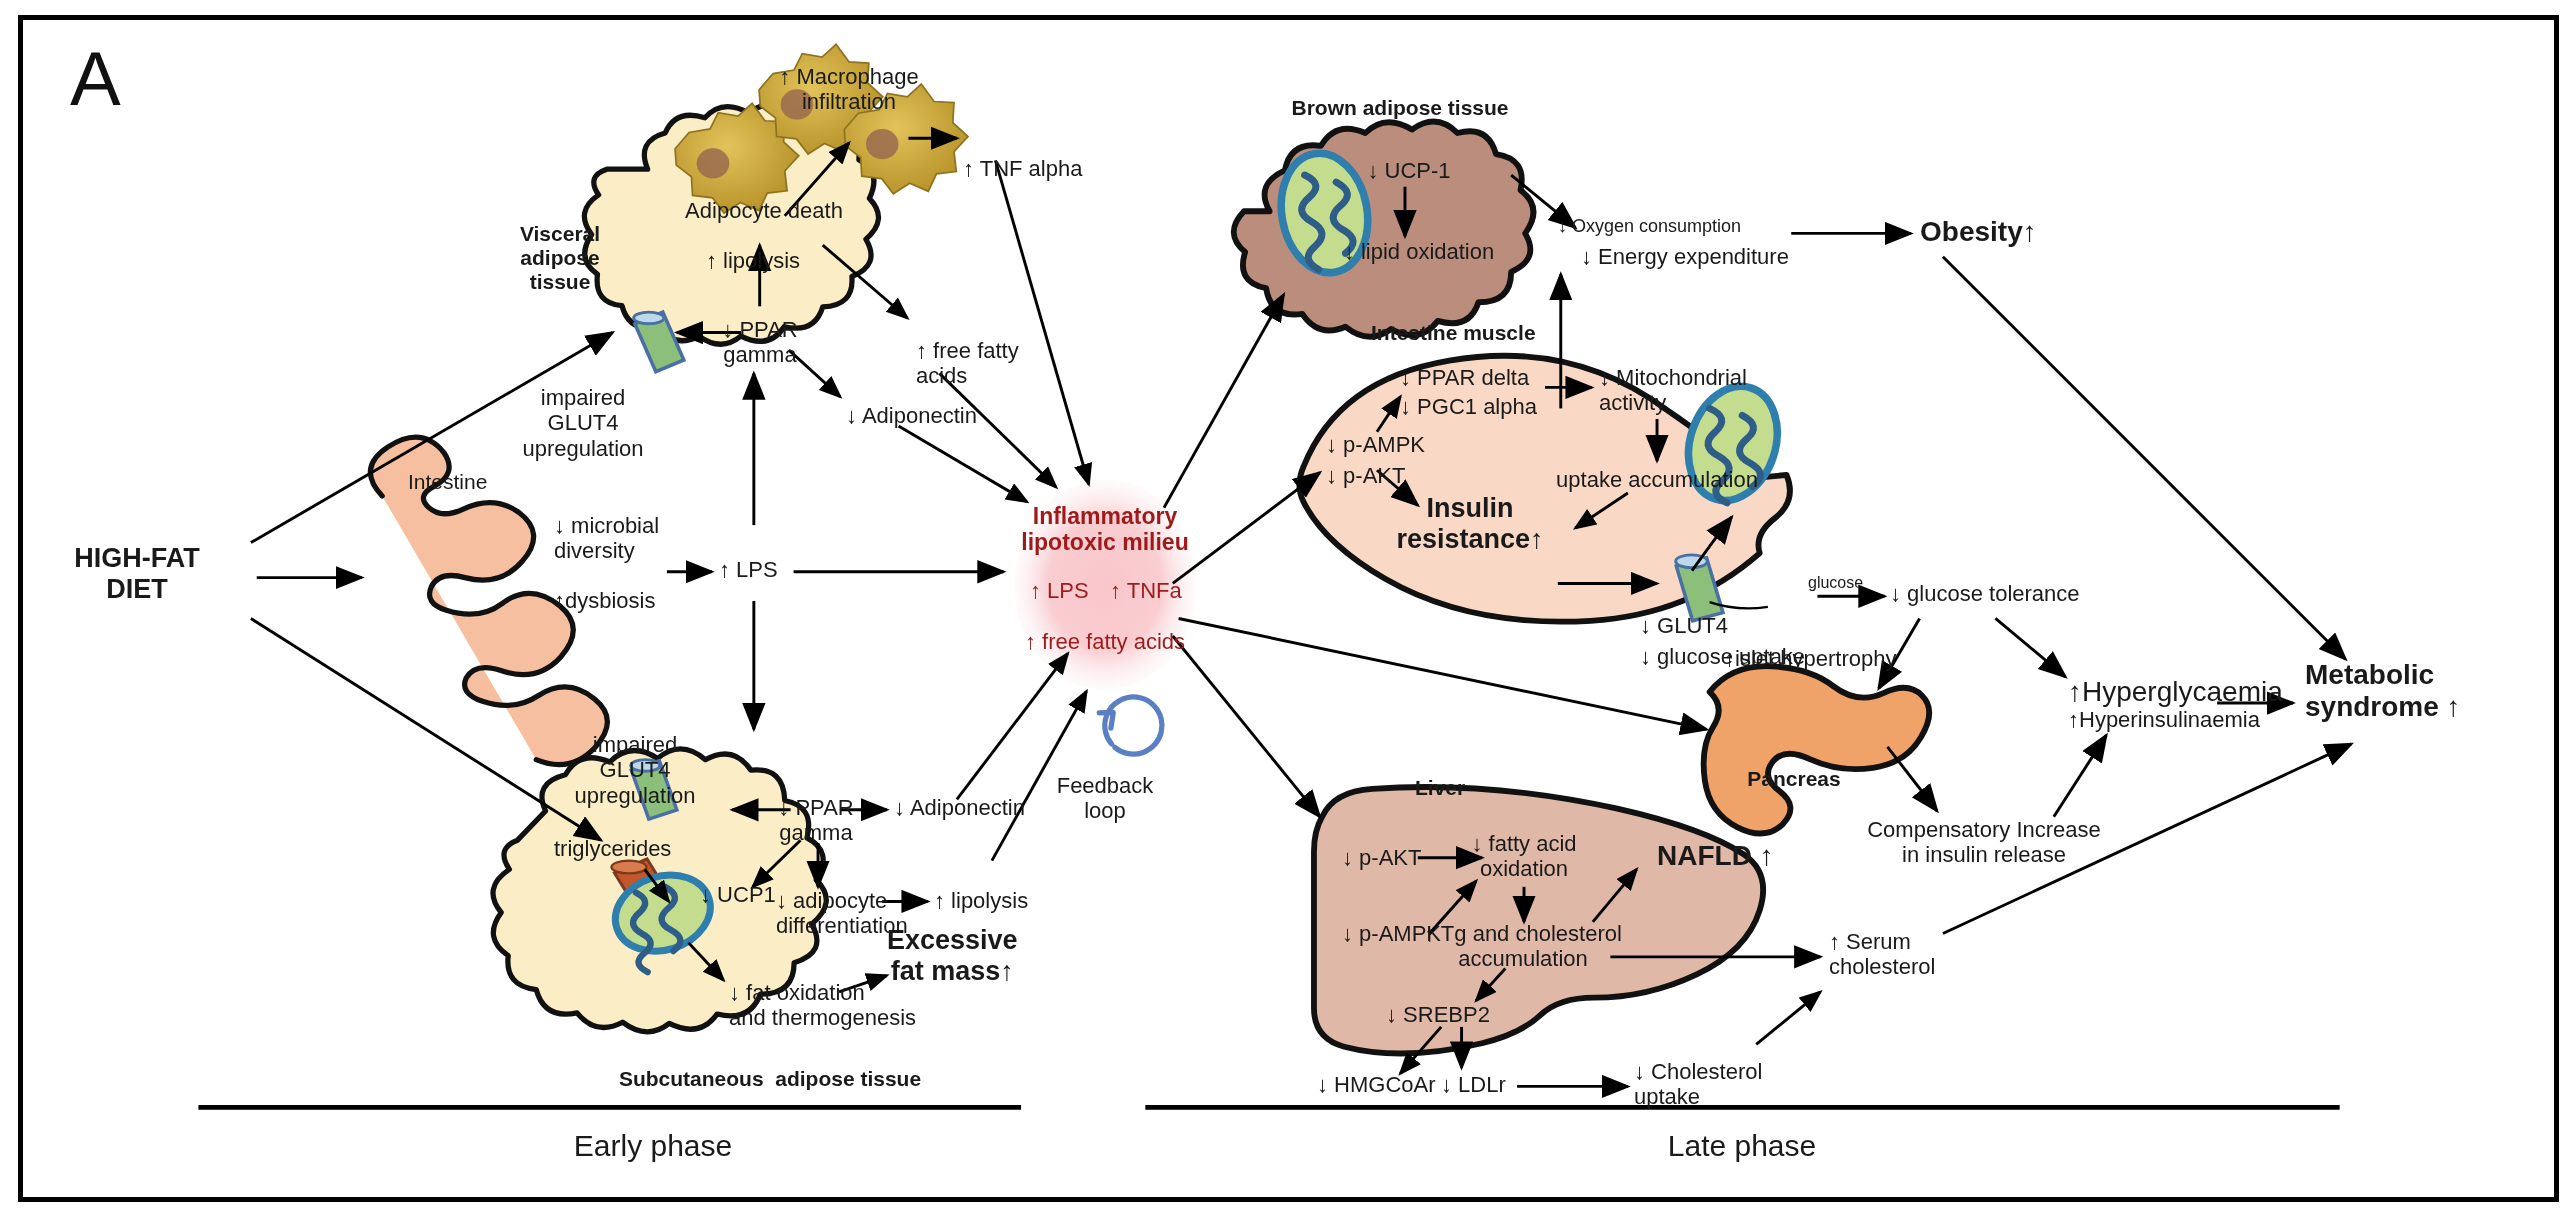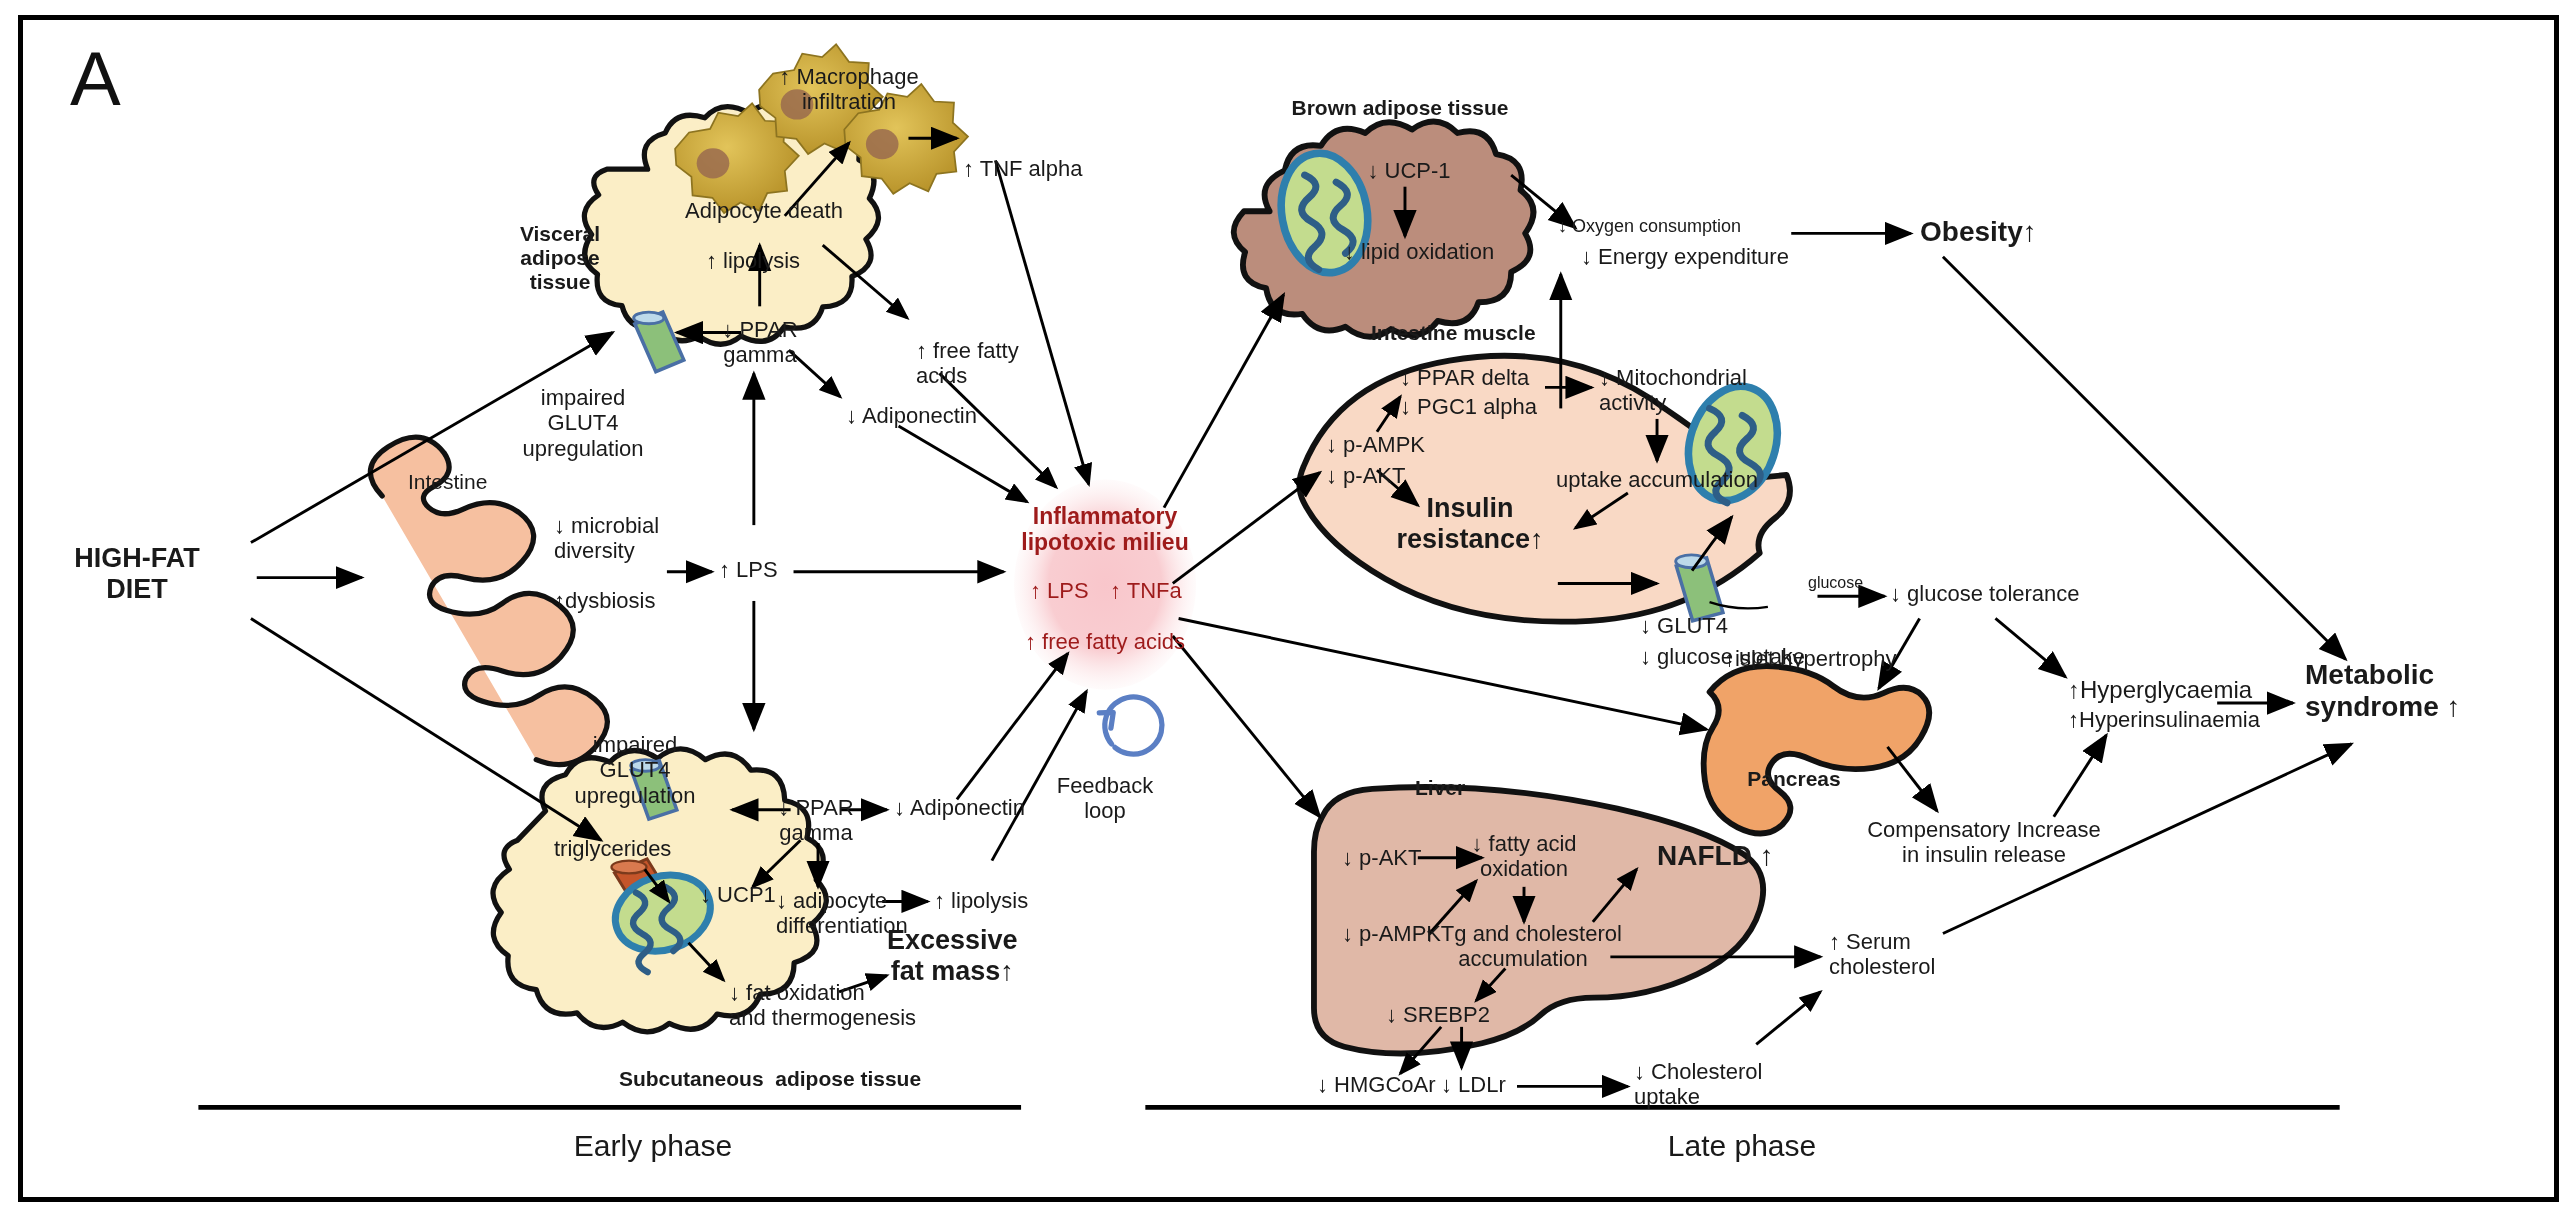--- a/index.html
+++ b/index.html
@@ -304,21 +304,21 @@
   <div class="t" style="left:1326px;top:432px;font-size:22px;">↓ p-AMPK</div>
   <div class="t" style="left:1326px;top:463px;font-size:22px;">↓ p-AKT</div>
   <div class="t" style="left:1599px;top:365px;font-size:22px;">↓ Mitochondrial<br>activity</div>
   <div class="t ctr" style="left:1657px;top:467px;font-size:22px;">uptake accumulation</div>
   <div class="t b ctr" style="left:1470px;top:493px;font-size:27px;text-align:center;">Insulin<br>resistance↑</div>
   <div class="t" style="left:1768px;top:574px;font-size:16px;margin-left:40px;">glucose</div>
   <div class="t" style="left:1640px;top:613px;font-size:22px;">↓ GLUT4</div>
   <div class="t" style="left:1640px;top:644px;font-size:22px;">↓ glucose uptake</div>
 
   <div class="t" style="left:1890px;top:581px;font-size:22px;">↓ glucose tolerance</div>
-  <div class="t" style="left:2068px;top:676px;font-size:24px;">↑Hyperglycaemia</div>
+  <div class="t" style="left:2068px;top:676px;font-size:28px;">↑Hyperglycaemia</div>
   <div class="t" style="left:2068px;top:707px;font-size:22px;">↑Hyperinsulinaemia</div>
 
   <div class="t" style="left:1724px;top:646px;font-size:22px;">↑islet hypertrophy</div>
   <div class="t b ctr" style="left:1794px;top:767px;font-size:21px;">Pancreas</div>
   <div class="t ctr" style="left:1984px;top:817px;font-size:22px;text-align:center;">Compensatory Increase<br>in insulin release</div>
 
   <div class="t b" style="left:1415px;top:776px;font-size:21px;">Liver</div>
   <div class="t" style="left:1342px;top:845px;font-size:22px;">↓ p-AKT</div>
   <div class="t" style="left:1342px;top:921px;font-size:22px;">↓ p-AMPK</div>
   <div class="t ctr" style="left:1524px;top:831px;font-size:22px;text-align:center;">↓ fatty acid<br>oxidation</div>

